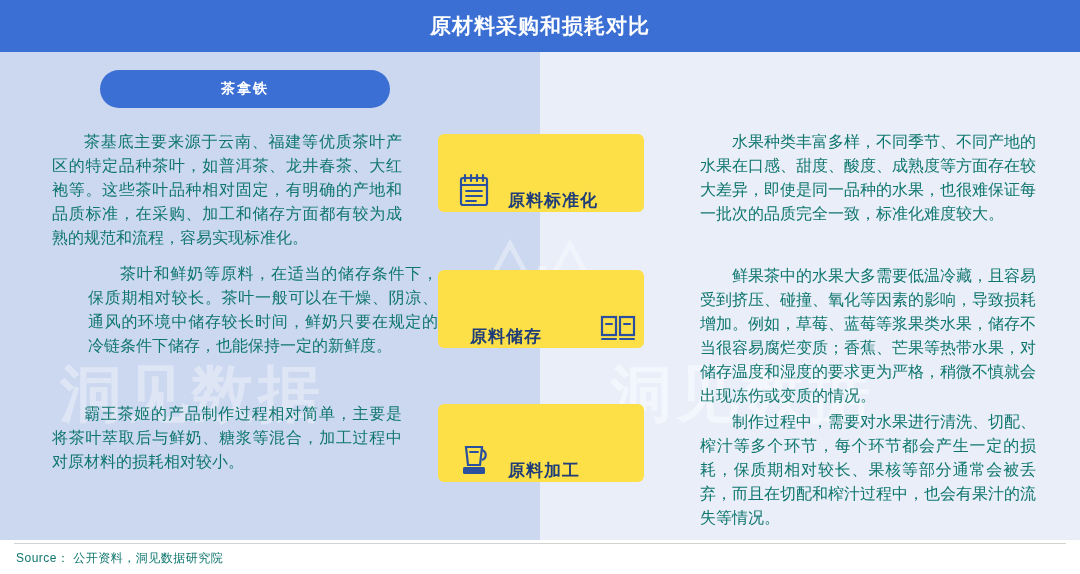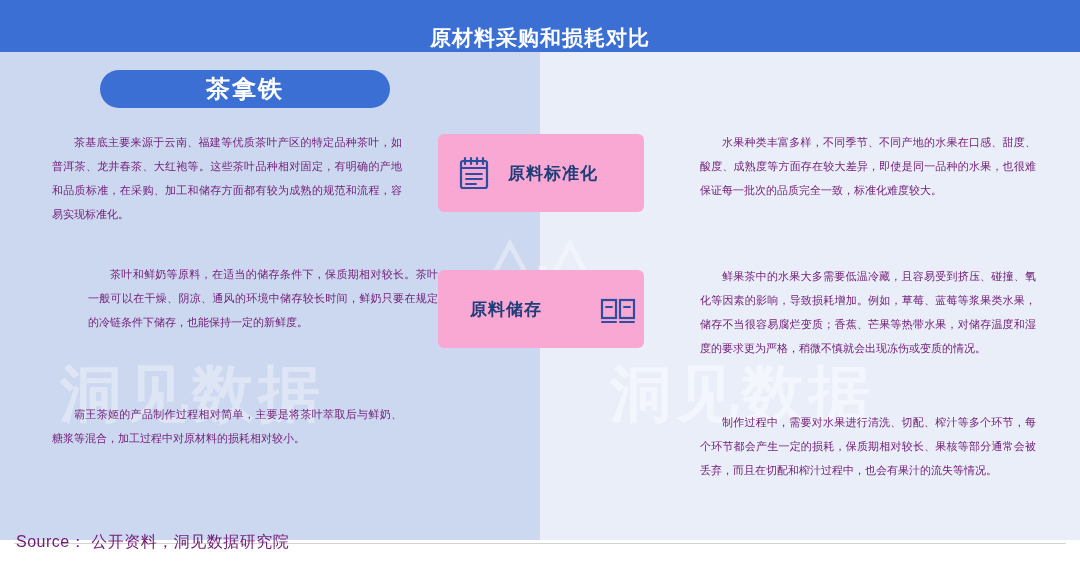--- a/index.html
+++ b/index.html
@@ -21,21 +21,21 @@
   }
   
   .header {
     position: absolute;
     left: 0;
     top: 0;
     width: 1080px;
     height: 52px;
     background: #3b6fd4;
     display: flex;
-    align-items: flex-end;
+    align-items: center;
     justify-content: center;
   }
   .header-title {
     color: #ffffff;
     font-size: 21px;
     font-weight: bold;
     letter-spacing: 1px;
   }
   
   .board {
@@ -79,36 +79,36 @@
   
   .col-title {
     position: absolute;
     height: 38px;
     border-radius: 19px;
     background: #3b6fd4;
     display: flex;
     align-items: center;
     justify-content: center;
     color: #ffffff;
-    font-size: 24px;
+    font-size: 14px;
     font-weight: bold;
     letter-spacing: 2px;
   }
   .col-title.left { left: 100px; top: 18px; width: 290px; }
   .col-title.right { left: 713px; top: 18px; width: 290px; }
   
   .center-card {
     position: absolute;
     left: 438px;
     width: 206px;
     height: 78px;
-    background: #f9a8d4;
+    background: #fde047;
     border-radius: 6px;
     display: flex;
-    align-items: center;
+    align-items: flex-end;
     padding-left: 14px;
     box-sizing: border-box;
   }
   .center-card .cc-label {
     font-size: 17px;
     font-weight: bold;
     color: #1f3d78;
     margin-left: 12px;
     letter-spacing: 1px;
   }
@@ -119,23 +119,23 @@
     width: 44px;
     height: 44px;
     flex: 0 0 44px;
     display: flex;
     align-items: center;
     justify-content: center;
   }
   
   .txt {
     position: absolute;
-    font-size: 11px;
+    font-size: 16px;
     line-height: 24px;
-    color: #701a75;
+    color: #0f766e;
     text-align: justify;
   }
   .txt-left { left: 52px; width: 350px; }
   .txt-right { left: 700px; width: 336px; }
   .t-l1 { top: 78px; }
   .t-l2 { top: 210px; margin-left: 36px; }
   .t-l3 { top: 350px; }
   .t-r1 { top: 78px; }
   .t-r2 { top: 212px; }
   .t-r3 { top: 358px; }
@@ -145,23 +145,23 @@
     position: absolute;
     left: 14px;
     top: 543px;
     width: 1052px;
     height: 1px;
     background: #d3d3d3;
   }
   .footer-text {
     position: absolute;
     left: 16px;
-    top: 532px;
-    font-size: 16px;
-    color: #701a75;
+    top: 550px;
+    font-size: 12px;
+    color: #0f766e;
     letter-spacing: 0.5px;
   }
 </style>
 </head>
 <body>
 
 <div class="page">
 
   <div class="header">
     <div class="header-title">原材料采购和损耗对比</div>
@@ -202,20 +202,31 @@
         <svg width="42" height="42" viewBox="0 0 42 42">
           <rect x="5" y="12" width="14" height="18" fill="none" stroke="#2a4f9e" stroke-width="2.2"></rect>
           <rect x="23" y="12" width="14" height="18" fill="none" stroke="#2a4f9e" stroke-width="2.2"></rect>
           <path d="M9 19 L15 19 M27 19 L33 19" stroke="#2a4f9e" stroke-width="2" stroke-linecap="round"></path>
           <path d="M5 34 L19 34 M23 34 L37 34" stroke="#2a4f9e" stroke-width="2" stroke-linecap="round"></path>
         </svg>
       </span>
       <span class="cc-label" style="order:1;margin-left:18px;">原料储存</span>
     </div>
 
+    <div class="center-card cc3">
+      <span class="icon-box">
+        <svg width="42" height="42" viewBox="0 0 42 42">
+          <path d="M13 8 L29 8 L27 26 L15 26 Z" fill="none" stroke="#2a4f9e" stroke-width="2.2"></path>
+          <path d="M29 11 C34 13 34 19 29 21" fill="none" stroke="#2a4f9e" stroke-width="2.2"></path>
+          <rect x="10" y="28" width="22" height="7" rx="1.5" fill="#2a4f9e"></rect>
+          <path d="M17 13 L25 13" stroke="#2a4f9e" stroke-width="1.8" stroke-linecap="round"></path>
+        </svg>
+      </span>
+      <span class="cc-label">原料加工</span>
+    </div>
 
     <div class="txt txt-left t-l1 indent">茶基底主要来源于云南、福建等优质茶叶产区的特定品种茶叶，如普洱茶、龙井春茶、大红袍等。这些茶叶品种相对固定，有明确的产地和品质标准，在采购、加工和储存方面都有较为成熟的规范和流程，容易实现标准化。</div>
     <div class="txt txt-left t-l2 indent">茶叶和鲜奶等原料，在适当的储存条件下，保质期相对较长。茶叶一般可以在干燥、阴凉、通风的环境中储存较长时间，鲜奶只要在规定的冷链条件下储存，也能保持一定的新鲜度。</div>
     <div class="txt txt-right t-r1 indent">水果种类丰富多样，不同季节、不同产地的水果在口感、甜度、酸度、成熟度等方面存在较大差异，即使是同一品种的水果，也很难保证每一批次的品质完全一致，标准化难度较大。</div>
 
     <div class="txt txt-left t-l3 indent">霸王茶姬的产品制作过程相对简单，主要是将茶叶萃取后与鲜奶、糖浆等混合，加工过程中对原材料的损耗相对较小。</div>
     <div class="txt txt-right t-r2 indent">鲜果茶中的水果大多需要低温冷藏，且容易受到挤压、碰撞、氧化等因素的影响，导致损耗增加。例如，草莓、蓝莓等浆果类水果，储存不当很容易腐烂变质；香蕉、芒果等热带水果，对储存温度和湿度的要求更为严格，稍微不慎就会出现冻伤或变质的情况。</div>
     <div class="txt txt-right t-r3 indent">制作过程中，需要对水果进行清洗、切配、榨汁等多个环节，每个环节都会产生一定的损耗，保质期相对较长、果核等部分通常会被丢弃，而且在切配和榨汁过程中，也会有果汁的流失等情况。</div>
   </div>
 

